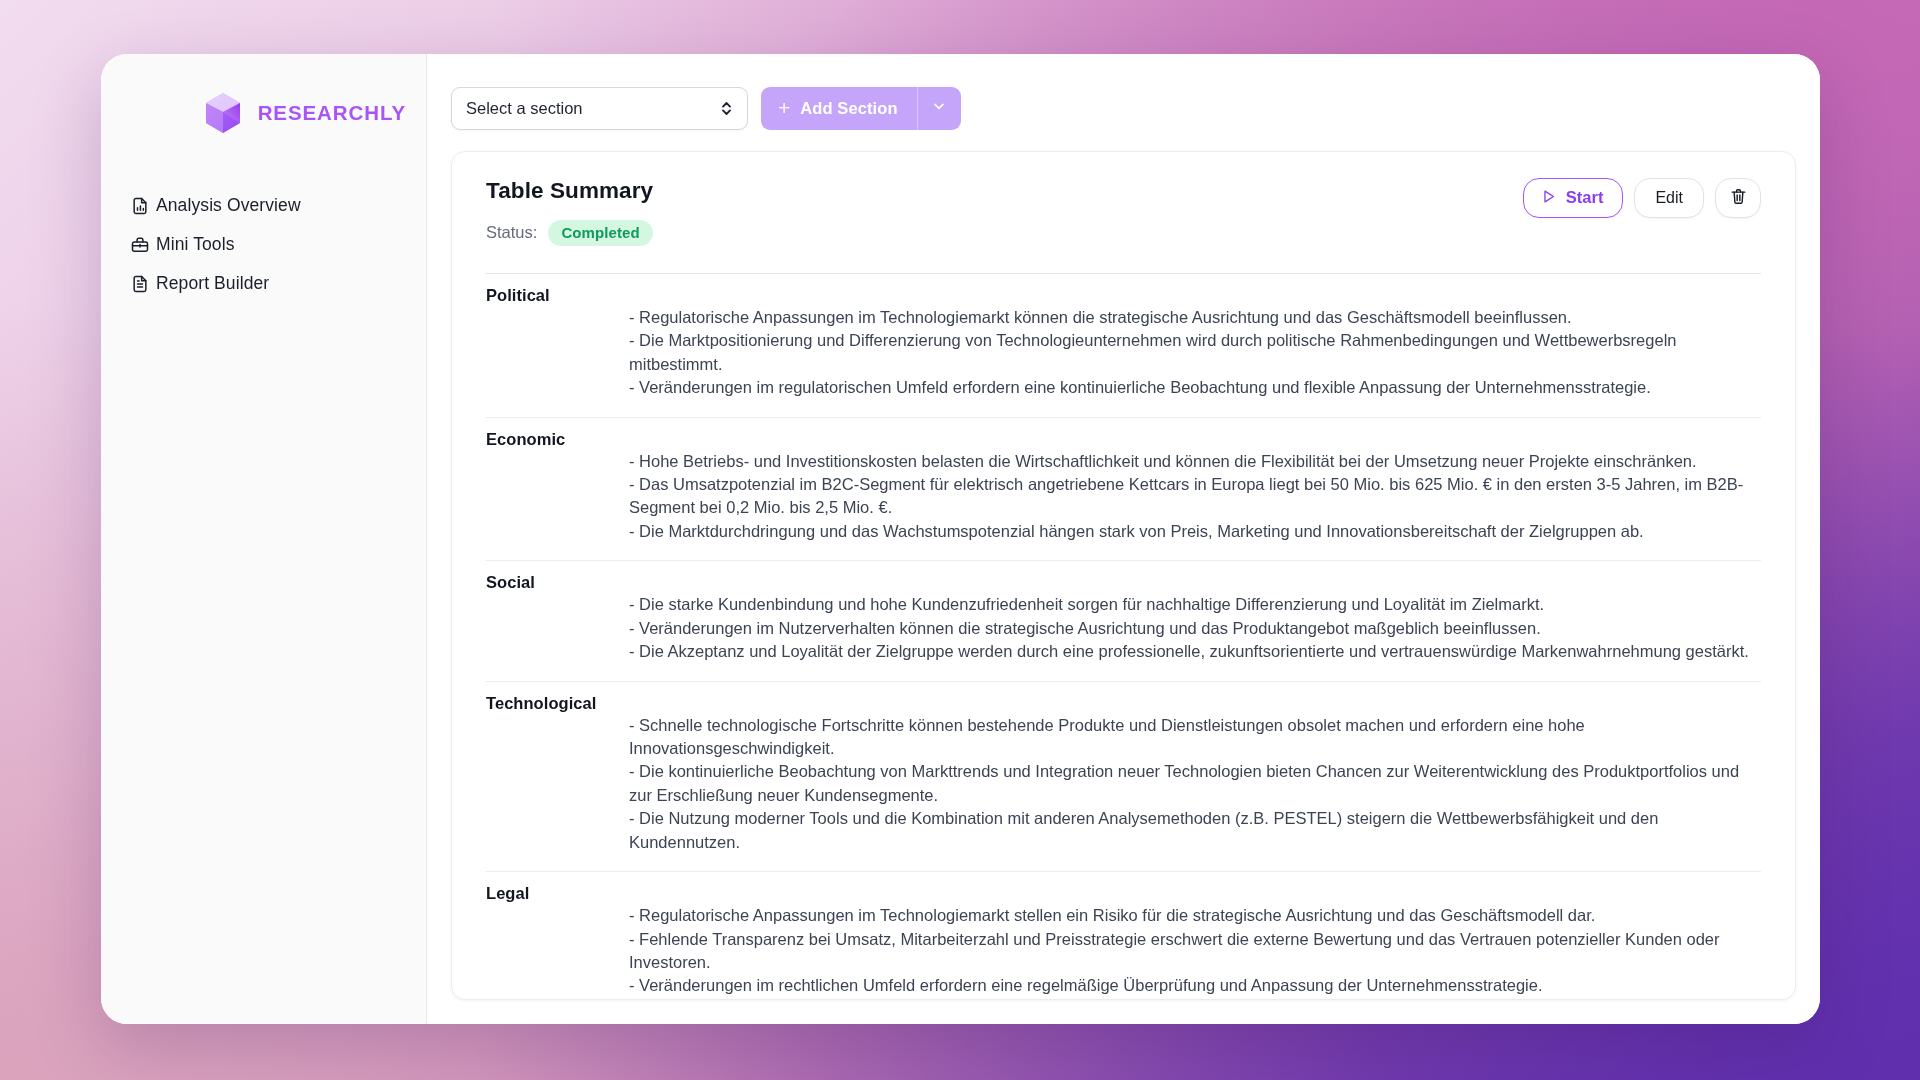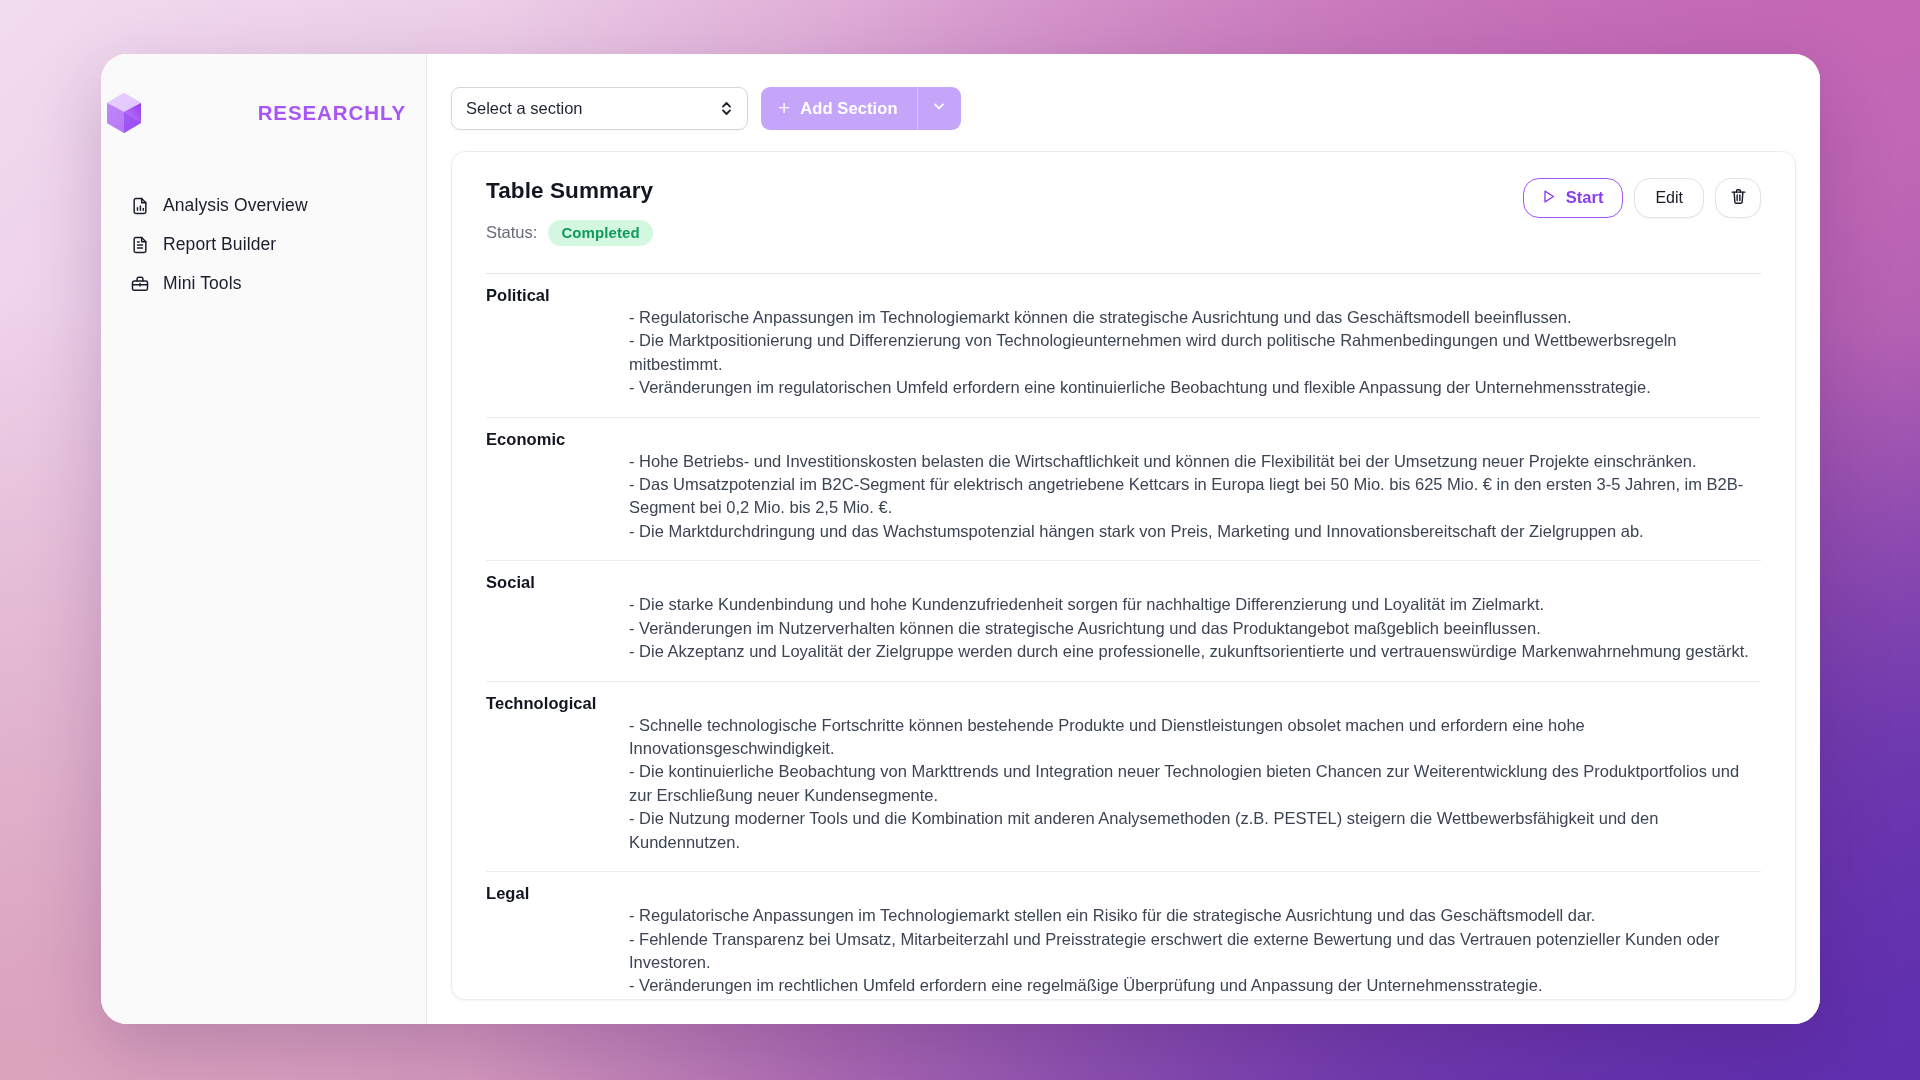--- a/index.html
+++ b/index.html
@@ -39,41 +39,41 @@
     width: 326px;
     flex: 0 0 326px;
     background: #fafafa;
     border-right: 1px solid #e9e9ed;
     padding-top: 36px;
   }
 
   .brand {
     display: flex;
     align-items: center;
-    justify-content: space-between;
+    justify-content: flex-end;
     gap: 12px;
     padding: 0 20px 0 0;
     margin-bottom: 50px;
   }
 
   .brand-mark { width: 46px; height: 46px; flex: 0 0 46px; }
 
   .brand-name {
     font-size: 20.5px;
     font-weight: 700;
     letter-spacing: 0.9px;
     color: #a855f7;
   }
 
   .nav { padding: 0 0 0 0; }
 
   .nav-item {
     display: flex;
     align-items: center;
-    gap: 13px;
+    gap: 6px;
     padding: 9px 26px 9px 28px;
     cursor: pointer;
     color: #1f2430;
   }
 
   .nav-icon {
     width: 21px; height: 21px; flex: 0 0 21px;
     display: flex; align-items: center; justify-content: center;
   }
   .nav-icon svg { display: block; }
@@ -306,38 +306,38 @@
             <path d="M14 3v5h5"></path>
             <path d="M9 17v-3M12.5 17v-5M16 17v-2"></path>
           </svg>
         </span>
         <span class="nav-label">Analysis Overview</span>
       </div>
 
       <div class="nav-item">
         <span class="nav-icon">
           <svg width="20" height="20" viewBox="0 0 24 24" fill="none" stroke="#1a1f2b" stroke-width="1.8" stroke-linecap="round" stroke-linejoin="round">
-            <path d="M14 3H7a2 2 0 0 0-2 2v14a2 2 0 0 0 2 2h10a2 2 0 0 0 2-2V8z"></path>
-            <path d="M14 3v5h5"></path>
-            <path d="M9 12h6M9 15.5h6M9 8.5h2"></path>
-          </svg>
-        </span>
-        <span class="nav-label">Report Builder</span>
-      </div>
-
-      <div class="nav-item">
-        <span class="nav-icon">
-          <svg width="20" height="20" viewBox="0 0 24 24" fill="none" stroke="#1a1f2b" stroke-width="1.8" stroke-linecap="round" stroke-linejoin="round">
             <rect x="3" y="8.5" width="18" height="11" rx="2"></rect>
             <path d="M8.5 8.5V6a2 2 0 0 1 2-2h3a2 2 0 0 1 2 2v2.5"></path>
             <path d="M3 13h18"></path>
             <path d="M12 11.5v3"></path>
           </svg>
         </span>
         <span class="nav-label">Mini Tools</span>
+      </div>
+
+      <div class="nav-item">
+        <span class="nav-icon">
+          <svg width="20" height="20" viewBox="0 0 24 24" fill="none" stroke="#1a1f2b" stroke-width="1.8" stroke-linecap="round" stroke-linejoin="round">
+            <path d="M14 3H7a2 2 0 0 0-2 2v14a2 2 0 0 0 2 2h10a2 2 0 0 0 2-2V8z"></path>
+            <path d="M14 3v5h5"></path>
+            <path d="M9 12h6M9 15.5h6M9 8.5h2"></path>
+          </svg>
+        </span>
+        <span class="nav-label">Report Builder</span>
       </div>
 
     </nav>
   </aside>
 
   <section class="main">
 
     <div class="toolbar">
 
       <div class="section-select">

